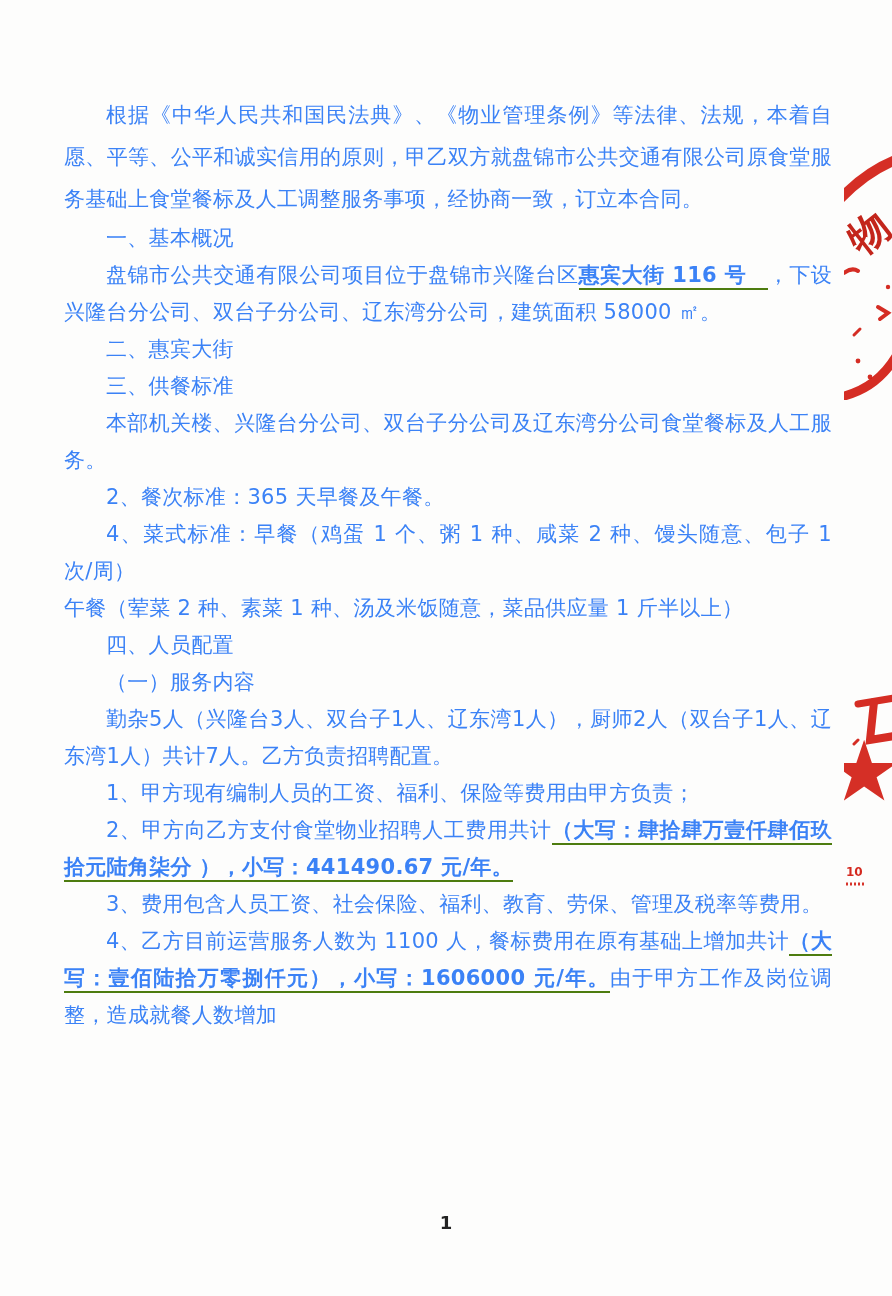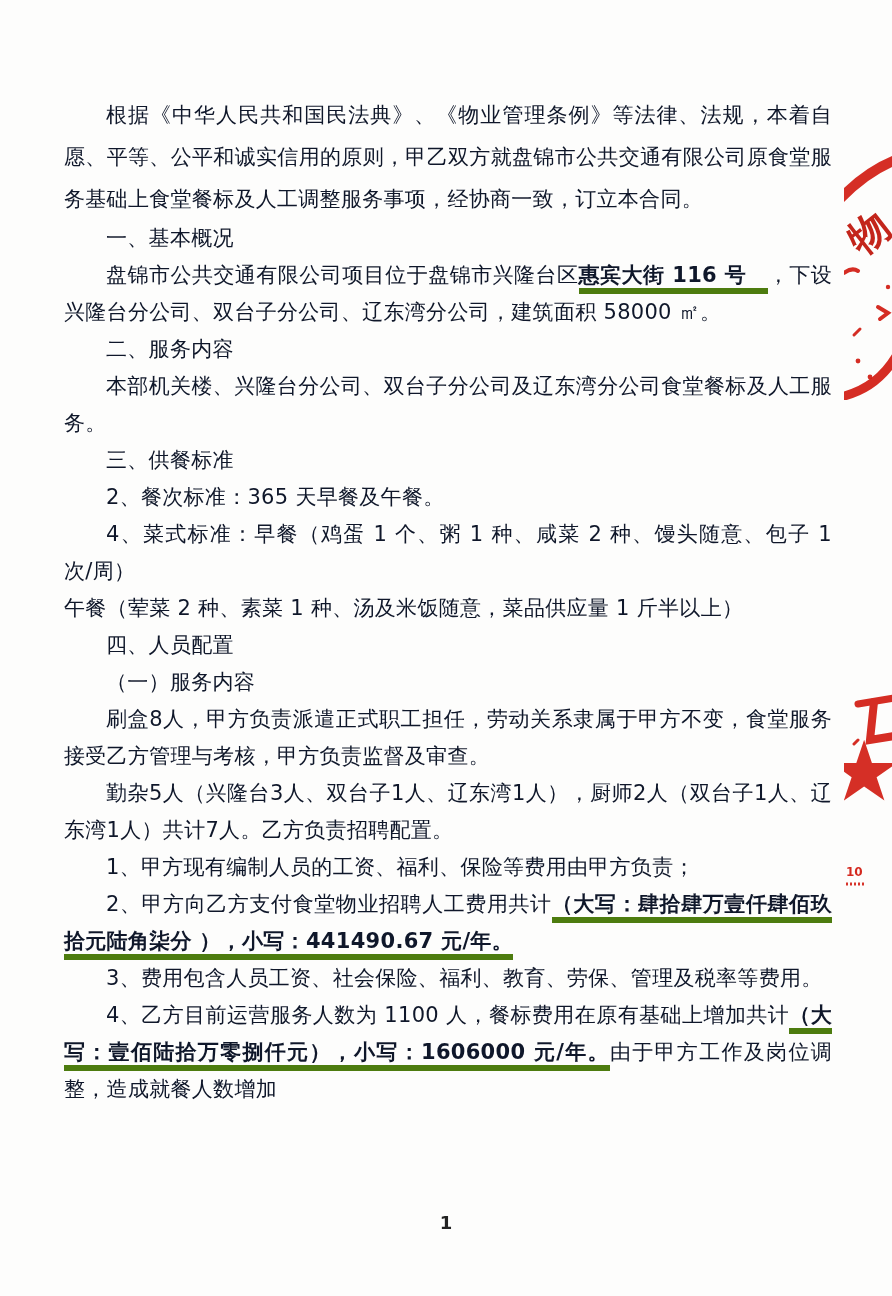--- a/index.html
+++ b/index.html
@@ -19,29 +19,29 @@
     position: absolute;
     left: 64px; right: 60px; top: 94px;
   }
   .para {
     margin: 0;
     font-size: 21px;
     line-height: 37px;
     text-align: justify;
     font-weight: 500;
     letter-spacing: 0.3px;
-    color: #0f172a;
+    color: #3b82f6;
   }
   .para.first { line-height: 42px; }
   .body-para { text-indent: 2em; }
   .heading { text-indent: 2em; font-weight: 400; }
   .hang { text-indent: 0; }
   .u {
     font-weight: 700;
-    border-bottom: 6px solid #4d7c0f;
+    border-bottom: 2px solid #4d7c0f;
     padding-bottom: 1px;
   }
   .page-number {
     position: absolute;
     left: 0; right: 0; top: 1212px;
     text-align: center;
     font-size: 18px;
     font-weight: 600;
     color: #222;
   }
@@ -51,29 +51,28 @@
 </style>
 </head>
 <body>
 
 <div class="page">
 
   <div class="content" id="content">
       <p class="para body-para first"><span>根据《中华人民共和国民法典》、《物业管理条例》等法律、法规，本着自愿、平等、公平和诚实信用的原则，甲乙双方就盘锦市公共交通有限公司原食堂服务基础上食堂餐标及人工调整服务事项，经协商一致，订立本合同。</span></p>
       <p class="para heading"><span>一、基本概况</span></p>
       <p class="para body-para"><span>盘锦市公共交通有限公司项目位于盘锦市兴隆台区</span><span class="u">惠宾大街 116 号　</span><span>，下设兴隆台分公司、双台子分公司、辽东湾分公司，建筑面积 58000 ㎡。</span></p>
-      <p class="para heading"><span>二、服务内容</span></p>
+      <p class="para heading"><span>二、惠宾大街</span></p>
+      <p class="para heading"><span>三、供餐标准</span></p>
       <p class="para body-para"><span>本部机关楼、兴隆台分公司、双台子分公司及辽东湾分公司食堂餐标及人工服务。</span></p>
-      <p class="para heading"><span>三、供餐标准</span></p>
       <p class="para body-para"><span>2、餐次标准：365 天早餐及午餐。</span></p>
       <p class="para body-para"><span>4、菜式标准：早餐（鸡蛋 1 个、粥 1 种、咸菜 2 种、馒头随意、包子 1 次/周）</span></p>
       <p class="para body-para hang"><span>午餐（荤菜 2 种、素菜 1 种、汤及米饭随意，菜品供应量 1 斤半以上）</span></p>
       <p class="para heading"><span>四、人员配置</span></p>
       <p class="para body-para"><span>（一）服务内容</span></p>
-      <p class="para body-para"><span>刷盒8人，甲方负责派遣正式职工担任，劳动关系隶属于甲方不变，食堂服务接受乙方管理与考核，甲方负责监督及审查。</span></p>
       <p class="para body-para"><span>勤杂5人（兴隆台3人、双台子1人、辽东湾1人），厨师2人（双台子1人、辽东湾1人）共计7人。乙方负责招聘配置。</span></p>
       <p class="para body-para"><span>1、甲方现有编制人员的工资、福利、保险等费用由甲方负责；</span></p>
       <p class="para body-para"><span>2、甲方向乙方支付食堂物业招聘人工费用共计</span><span class="u">（大写：肆拾肆万壹仟肆佰玖拾元陆角柒分 ），小写：441490.67 元/年。</span></p>
       <p class="para body-para"><span>3、费用包含人员工资、社会保险、福利、教育、劳保、管理及税率等费用。</span></p>
       <p class="para body-para"><span>4、乙方目前运营服务人数为 1100 人，餐标费用在原有基础上增加共计</span><span class="u">（大写：壹佰陆拾万零捌仟元），小写：1606000 元/年。</span><span>由于甲方工作及岗位调整，造成就餐人数增加</span></p>
     </div>
 
   <svg class="seal seal-top" width="48" height="245" viewBox="0 0 48 245">
     <g stroke="#d21e14" fill="none" stroke-linecap="round" opacity="0.93">
       <path d="M -6 46 Q 22 16 54 4" stroke-width="10"></path>

